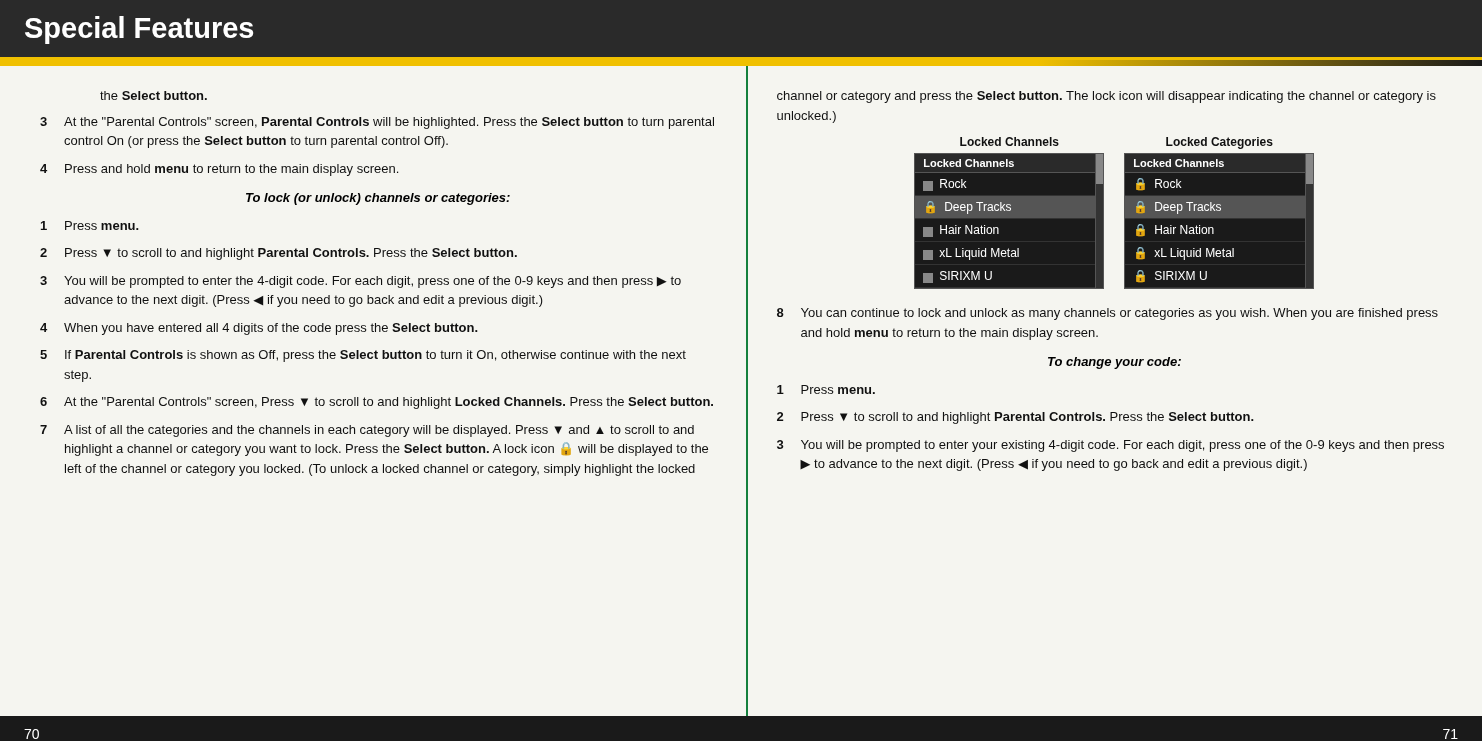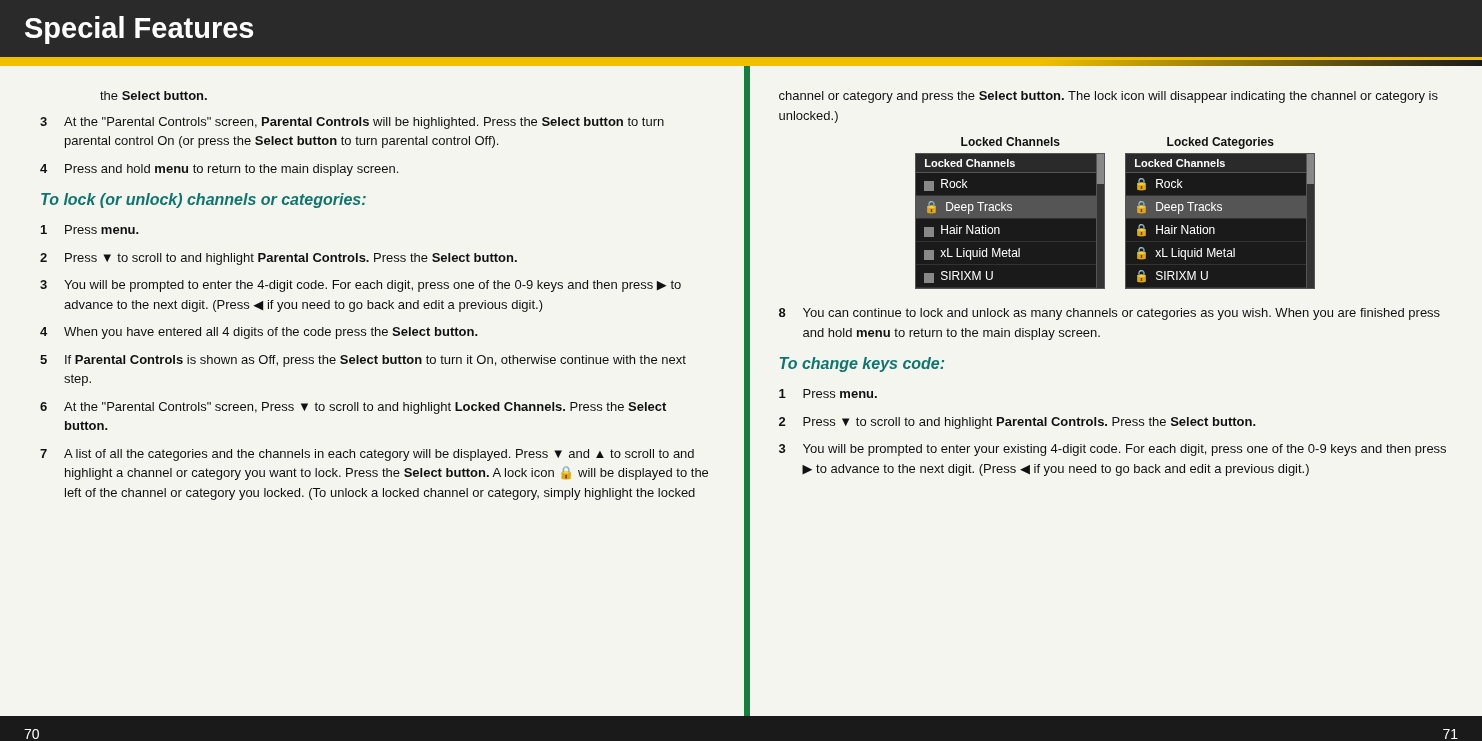--- a/index.html
+++ b/index.html
@@ -30,21 +30,21 @@
 
     .main-content {
       display: flex;
       height: calc(741px - 55px - 36px);
       background: #f5f5f0;
     }
 
     .left-panel {
       flex: 1;
       padding: 20px 30px 36px 40px;
-      border-right: 6px solid #15803d;
+      border-right: 2px solid #15803d;
       overflow: hidden;
     }
 
     .right-panel {
       flex: 1;
       padding: 20px 30px 20px 29px;
       overflow: hidden;
       border-radius: 16px;
     }
 
@@ -89,23 +89,24 @@
     ol li .num {
       font-weight: bold;
       font-size: 13px;
       min-width: 18px;
       margin-right: 6px;
     }
 
     .section-label {
       font-style: italic;
       font-weight: bold;
-      font-size: 16px;
+      font-size: 13px;
       margin: 10px 0 8px 0;
-      color: #0f766e;
+      color: #000000;
+      text-align: center;
     }
 
     .channel-panels {
       display: flex;
       gap: 20px;
       margin: 3px 0 14px 0;
       justify-content: center;
     }
 
     .channel-panel-wrapper {
@@ -339,21 +340,21 @@
 
       </div>
 
       <ol>
         <li>
           <span class="num">8</span>
           <span>You can continue to lock and unlock as many channels or categories as you wish. When you are finished press and hold <b>menu</b> to return to the main display screen.</span>
         </li>
       </ol>
 
-      <p class="section-label">To change keys code:</p>
+      <p class="section-label">To change your code:</p>
 
       <ol>
         <li>
           <span class="num">1</span>
           <span>Press <b>menu.</b></span>
         </li>
         <li>
           <span class="num">2</span>
           <span>Press ▼ to scroll to and highlight <b>Parental Controls.</b> Press the <b>Select button.</b></span>
         </li>

